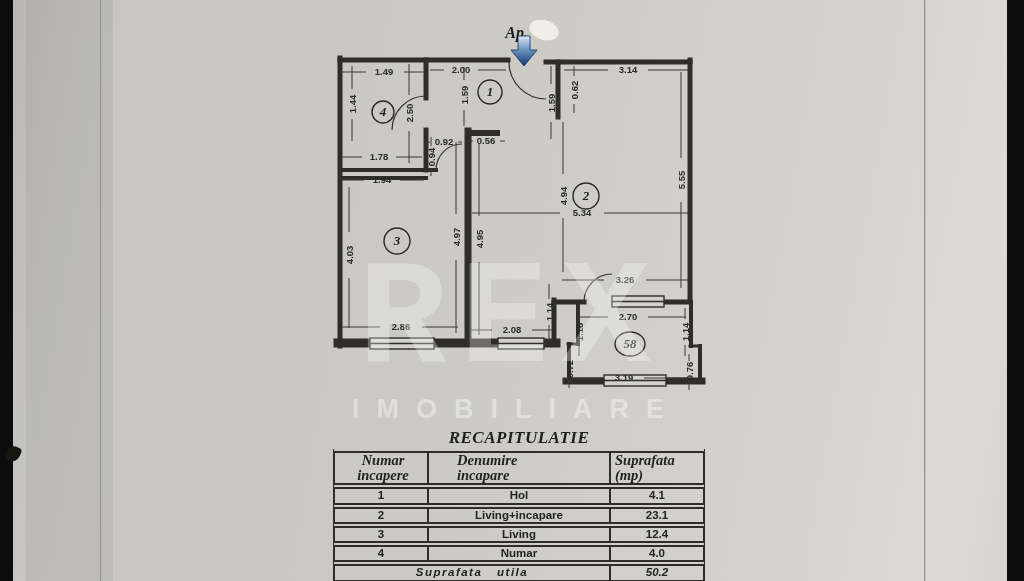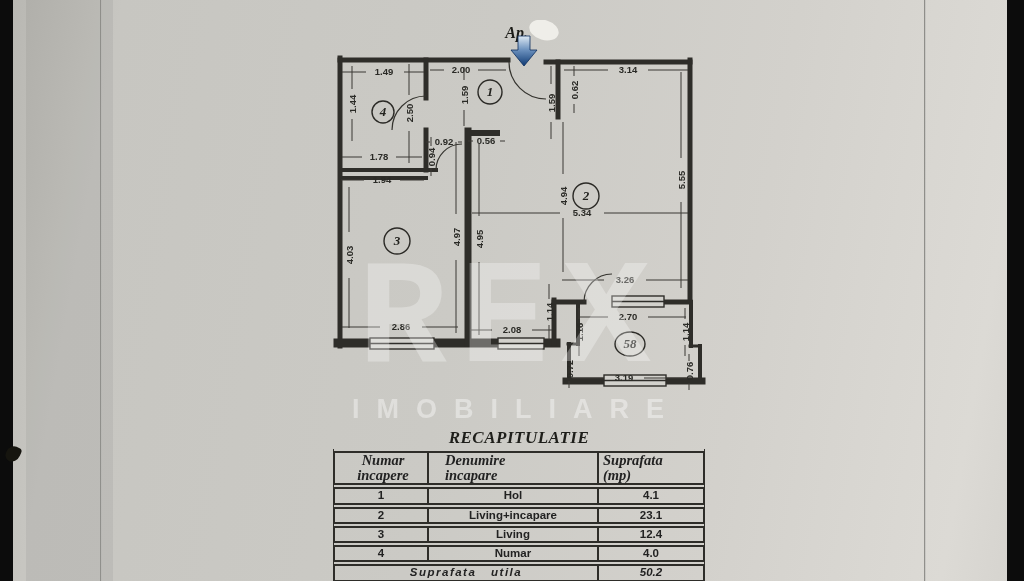--- a/index.html
+++ b/index.html
@@ -44,21 +44,21 @@
     border:2px solid #2e2d29;border-left-width:1px;border-right-width:1px;
     padding:0 4px;text-align:center;color:#222;
     font-family:"Liberation Sans",sans-serif;font-weight:700;font-size:11.5px;line-height:1.15;
     height:13px;
   }
   table.rc th{
     font-family:"Liberation Serif",serif;font-style:italic;font-size:14.5px;
     text-align:left;white-space:pre-line;line-height:1.05;height:29px;
   }
   table.rc th.h1{padding-left:8px;text-align:center;}
-  table.rc th.h2{padding-left:16px;}
+  table.rc th.h2{padding-left:28px;}
   table.rc th.h3{}
   td.sum-label{
     font-family:"Liberation Serif",serif;font-style:italic;font-size:16px;
     text-align:left;padding-left:36px;letter-spacing:1.5px;word-spacing:10px;height:17px;
   }
   td.sum-val{font-family:"Liberation Serif",serif;font-style:italic;font-size:15px;height:17px;}
   
   text.dh,text.dv{font-family:"Liberation Sans",sans-serif;font-size:9.5px;font-weight:600;fill:#2a2a26;}
   text.rm{font-family:"Liberation Serif",serif;font-style:italic;font-weight:700;font-size:13px;fill:#23231f;}
   text.ap{font-family:"Liberation Serif",serif;font-style:italic;font-weight:700;font-size:16px;fill:#1c1c18;}

